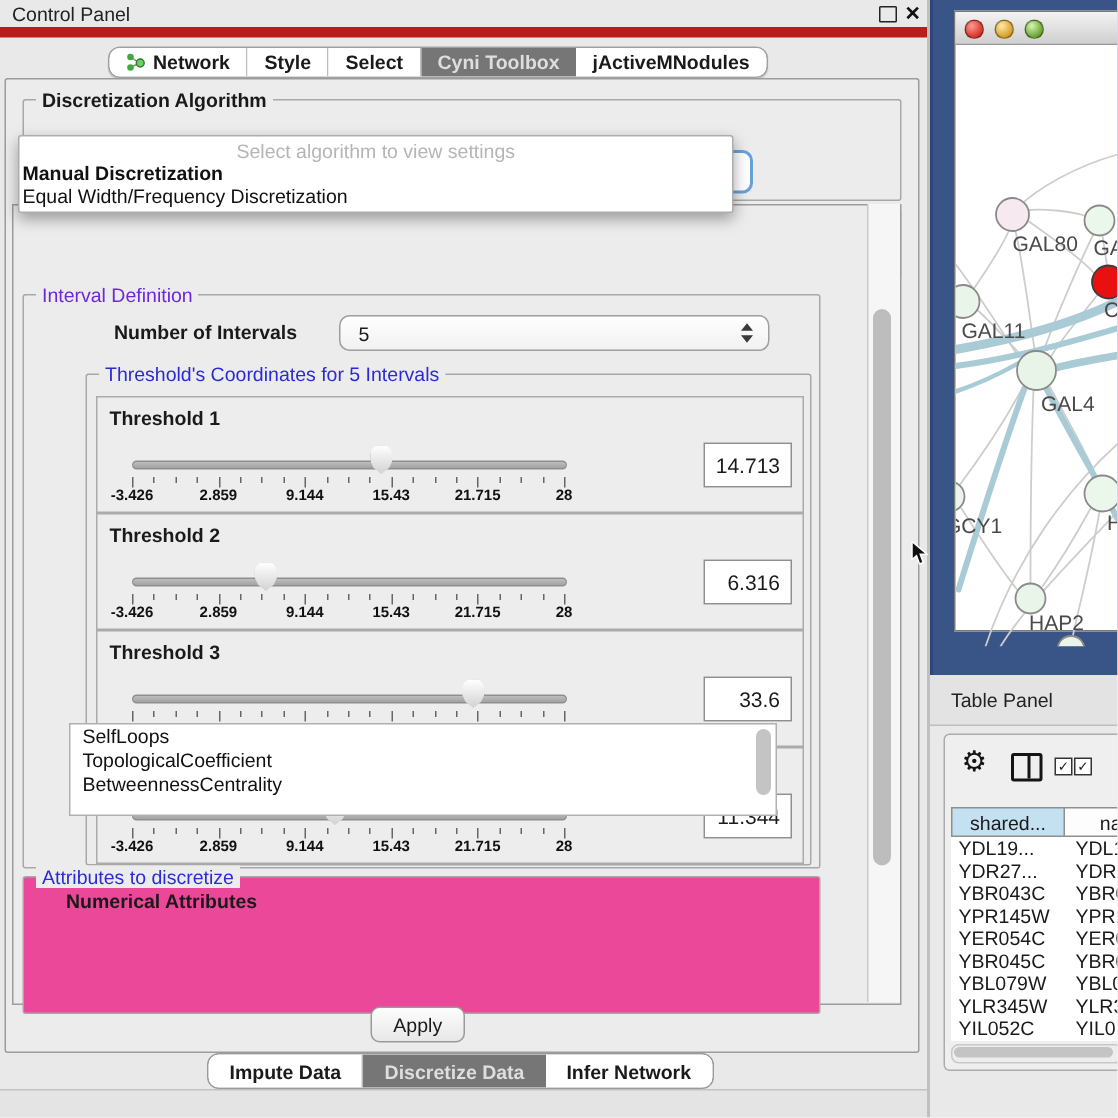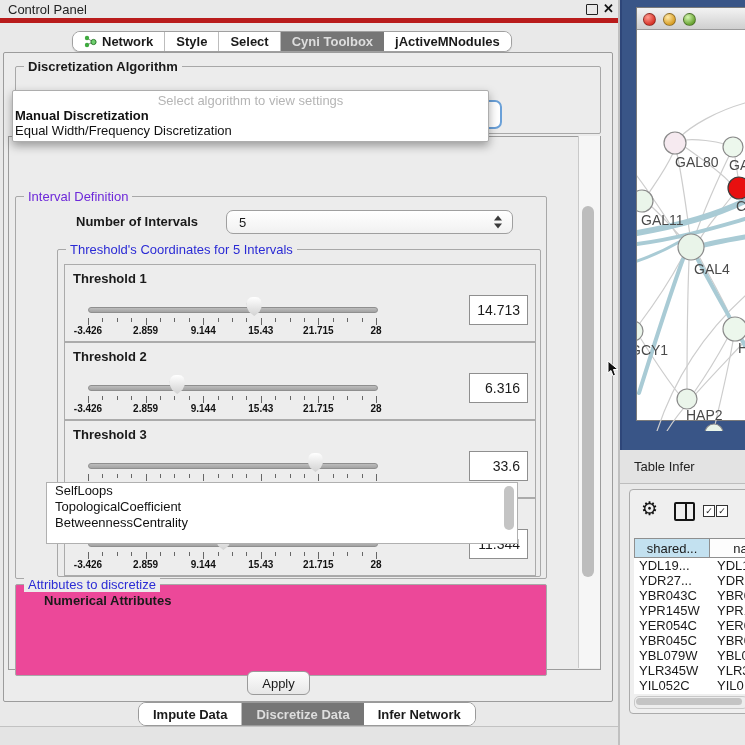--- a/index.html
+++ b/index.html
@@ -1,20 +1,20 @@
 <!DOCTYPE html>
 <html><head>
 <meta charset="utf-8">
 <style>
   html,body{margin:0;padding:0;}
   #root{position:relative;width:745px;height:745px;overflow:hidden;background:#e9e9e9;
         font-family:"Liberation Sans",sans-serif;color:#1a1a1a;}
   .abs{position:absolute;}
   
-  #cp-header{left:0;top:0;width:619px;height:18px;background:#e9e9e9;border-bottom:5px solid #b91c1c;}
+  #cp-header{left:0;top:0;width:619px;height:18px;background:#e9e9e9;border-bottom:7px solid #b91c1c;}
   #cp-title{left:8px;top:2px;font-size:13px;color:#222;}
   #float-btn{left:586px;top:4px;width:10px;height:9px;border:1.5px solid #222;border-radius:1px;}
   #close-btn{left:603px;top:1px;font-size:13px;font-weight:bold;color:#111;}
   
   #top-tabs{left:72px;top:31px;height:19px;display:flex;border:1px solid #a0a0a0;border-radius:8px;
             overflow:hidden;background:#fff;box-shadow:0 1px 1px rgba(0,0,0,.15);}
   .ttab{display:flex;align-items:center;gap:5px;padding:0 11px;font-size:13px;font-weight:bold;
         color:#1a1a1a;background:#fff;border-right:1px solid #bdbdbd;white-space:nowrap;}
   .ttab:last-child{border-right:none;}
   .ttab.sel{background:#767676;color:#dedede;border-right:none;}
@@ -390,21 +390,21 @@
           <text x="4" y="184" font-size="14" fill="#4a4a4a" font-family="&quot;Liberation Sans&quot;, sans-serif">GAL11</text>
           <text x="57" y="233" font-size="14" fill="#4a4a4a" font-family="&quot;Liberation Sans&quot;, sans-serif">GAL4</text>
           <text x="-7" y="314" font-size="14" fill="#4a4a4a" font-family="&quot;Liberation Sans&quot;, sans-serif">GCY1</text>
           <text x="101" y="312" font-size="14" fill="#4a4a4a" font-family="&quot;Liberation Sans&quot;, sans-serif">H</text>
           <text x="49" y="379" font-size="14" fill="#4a4a4a" font-family="&quot;Liberation Sans&quot;, sans-serif">HAP2</text>
         </svg>
   </div>
 </div>
 
 <div class="abs" id="tp-bar">
-  <span class="abs" id="tp-title">Table Infer</span>
+  <span class="abs" id="tp-title">Table Panel</span>
 </div>
 <div class="abs" id="tp-area">
   <div class="abs" id="tp-box">
     <span class="abs" id="tp-gear">⚙</span>
     <span class="abs" id="tp-colicon">
           <i></i>
         </span>
     <span class="cb" id="tp-cb1">✓</span>
     <span class="cb" id="tp-cb2">✓</span>
     <div class="abs" id="tp-header">

